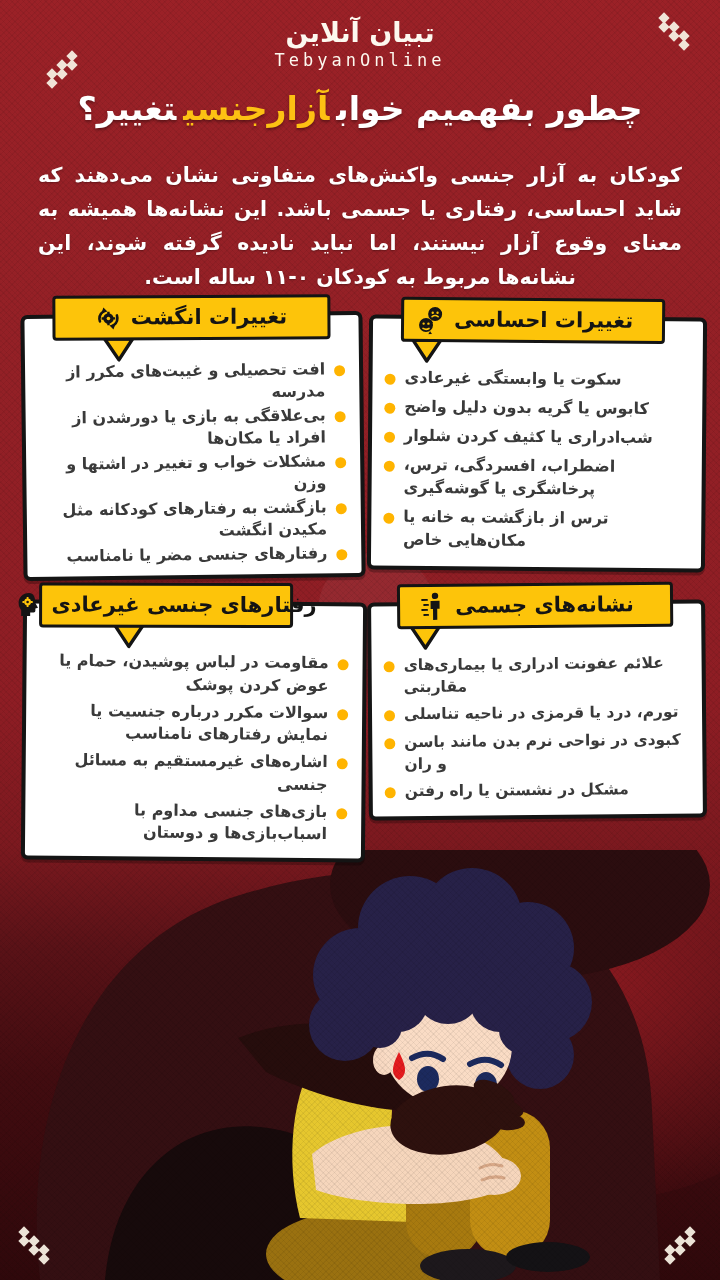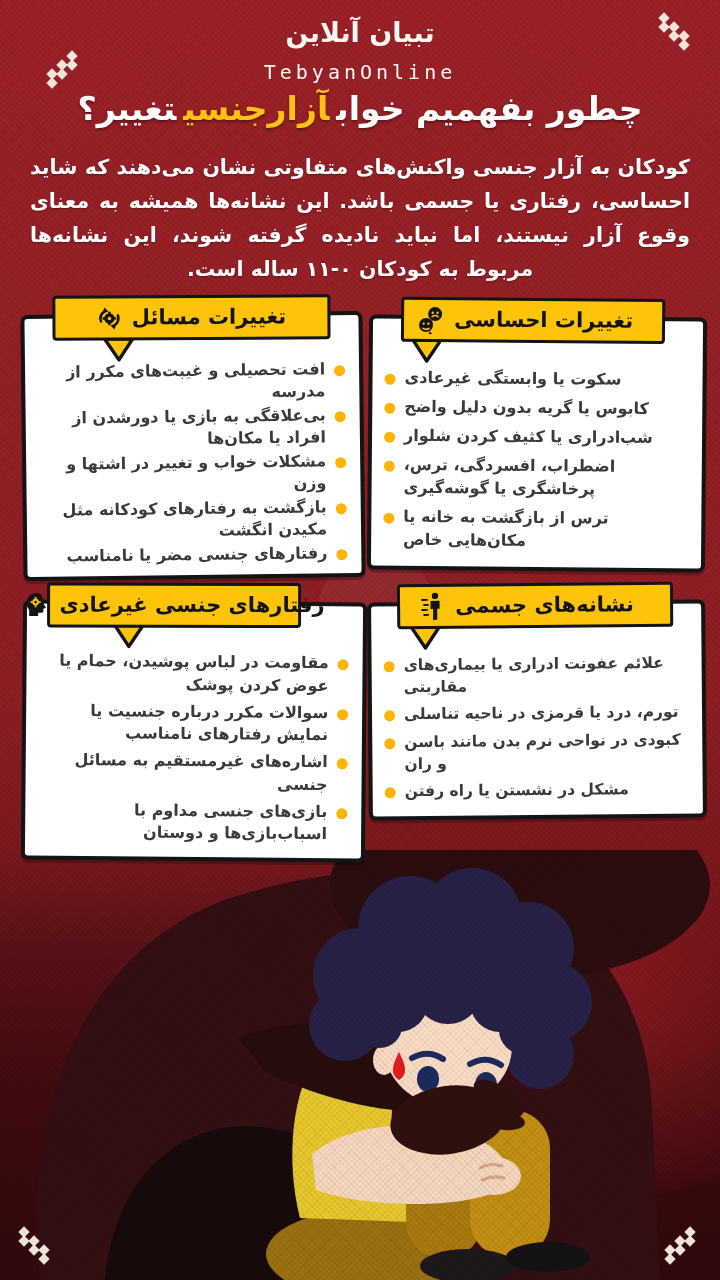--- a/index.html
+++ b/index.html
@@ -16,29 +16,29 @@
       repeating-linear-gradient(45deg,rgba(0,0,0,.055) 0 1px,transparent 1px 4px),
       repeating-linear-gradient(-45deg,rgba(0,0,0,.05) 0 1px,transparent 1px 4px);
   }
   .corner{position:absolute;z-index:2;opacity:.95;}
   .c-tl{left:40px;top:50px;}
   .c-tr{left:652px;top:12px;transform:scaleX(-1);}
   .c-bl{left:12px;top:1226px;transform:scaleX(-1);}
   .c-br{left:658px;top:1226px;}
   header{position:absolute;top:18px;left:0;width:100%;text-align:center;z-index:2;color:#fdf8ef;}
   .logo-fa{font-size:27px;font-weight:700;letter-spacing:0;line-height:1.1;}
-  .logo-en{font-size:20px;font-weight:400;letter-spacing:4px;margin-top:12px;font-family:"DejaVu Sans Mono","DejaVu Sans",sans-serif;}
+  .logo-en{font-size:17px;font-weight:400;letter-spacing:4px;margin-top:2px;font-family:"DejaVu Sans Mono","DejaVu Sans",sans-serif;}
   .title{
     position:absolute;top:86px;left:0;width:100%;margin:0;text-align:center;z-index:2;
     font-size:33px;font-weight:700;color:#ffffff;line-height:1.4;
     text-shadow:0 2px 3px rgba(0,0,0,.35);
   }
   .title .hl{color:#fdc113;margin:12px 7px;}
   .intro{
-    position:absolute;top:150px;right:30px;left:30px;margin:0;z-index:2;
+    position:absolute;top:150px;right:30px;left:30px;margin:8px;z-index:2;
     color:#ffffff;font-size:20.5px;font-weight:700;line-height:1.66;
     text-align:justify;text-align-last:center;
     text-shadow:0 1px 2px rgba(0,0,0,.3);
   }
   
   .box{
     position:absolute;z-index:2;background:#ffffff;border:4px solid #141414;border-radius:7px;
     box-shadow:0 3px 0 rgba(0,0,0,.25);
   }
   .box.tl{left:22px;top:313px;width:334px;height:258px;transform:rotate(-.7deg);}
@@ -48,21 +48,21 @@
   .tab{
     position:absolute;top:-22px;height:45px;z-index:4;
     background:#fdc40a;border:3px solid #141414;border-radius:4px;
     display:flex;align-items:center;justify-content:center;gap:9px;
     padding:0 10px;box-sizing:border-box;
   }
   .tab-label{font-size:21px;font-weight:700;color:#141414;white-space:nowrap;line-height:1;}
   .tab-icon{flex:0 0 auto;}
   .tl .tab{left:28px;width:278px;transform:rotate(.4deg);}
   .tr .tab{left:28px;width:264px;}
-  .bl .tab{left:12px;width:254px;transform:rotate(-.4deg);margin-left:8px;}
+  .bl .tab{left:12px;width:254px;transform:rotate(-.4deg);}
   .br .tab{left:26px;width:276px;}
   .tr .tab-icon,.br .tab-icon{margin-left:-16px;}
   .pointer{position:absolute;top:19px;z-index:3;}
   .tl .pointer{left:76px;}
   .tr .pointer{left:36px;}
   .bl .pointer{left:84px;}
   .br .pointer{left:36px;}
   .list{position:absolute;inset:0;padding:42px 14px 8px 12px;box-sizing:border-box;display:flex;flex-direction:column;justify-content:space-evenly;}
   .li{display:flex;align-items:flex-start;gap:9px;}
   .dot{flex:0 0 auto;width:11px;height:11px;border-radius:50%;background:#ffb400;margin-top:7px;}
@@ -129,21 +129,21 @@
     <div class="logo-fa">تبیان آنلاین</div>
     <div class="logo-en">TebyanOnline</div>
   </header>
 
   <h1 class="title"><span>چطور بفهمیم خواب</span><span class="hl">آزارجنسی</span><span>تغییر؟</span></h1>
 
   <p class="intro">کودکان به آزار جنسی واکنش‌های متفاوتی نشان می‌دهند که شاید احساسی، رفتاری یا جسمی باشد. این نشانه‌ها همیشه به معنای وقوع آزار نیستند، اما نباید نادیده گرفته شوند، این نشانه‌ها مربوط به کودکان ۰-۱۱ ساله است.</p>
 
   <section class="box tl">
     <div class="tab">
-      <span class="tab-label">تغییرات مسائل</span>
+      <span class="tab-label">تغییرات انگشت</span>
       <svg class="tab-icon" width="26" height="26" viewBox="0 0 26 26">
         <g stroke="#141414" stroke-width="2.6" fill="none" stroke-linecap="round">
           <path d="M4.5,16 A 9,9 0 0 1 8,6"></path>
           <path d="M21.5,10 A 9,9 0 0 1 18,20"></path>
         </g>
         <polygon points="8,2 12,6 6,8" fill="#141414"></polygon>
         <polygon points="18,24 14,20 20,18" fill="#141414"></polygon>
         <circle cx="13" cy="13" r="5.2" fill="#141414"></circle>
         <g stroke="#141414" stroke-width="2.4">
             <line x1="13" y1="6.2" x2="13" y2="9"></line>

